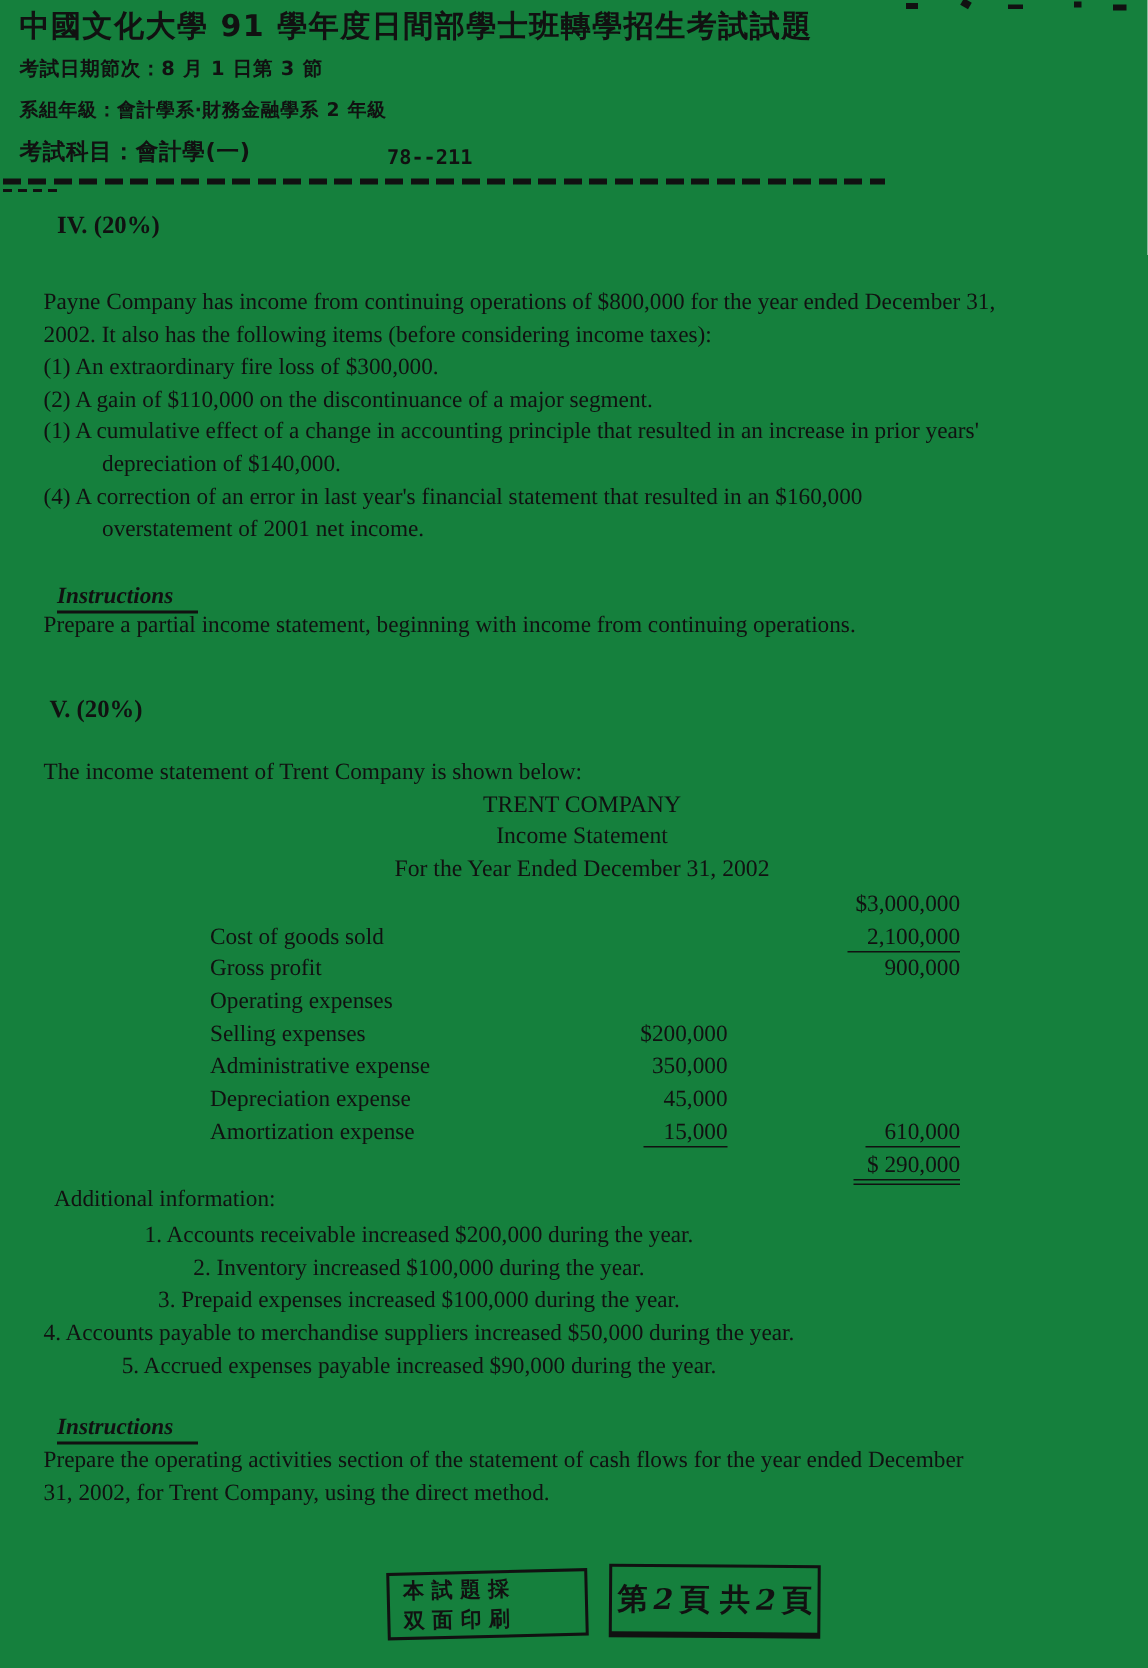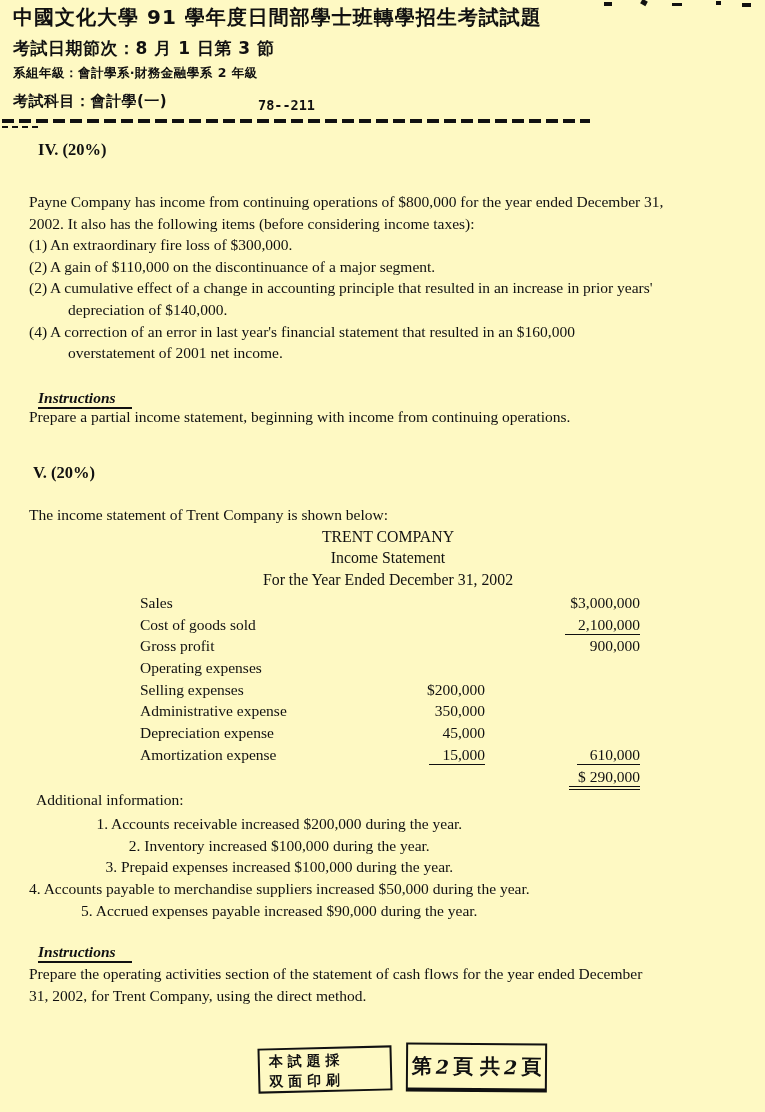--- a/index.html
+++ b/index.html
@@ -1,27 +1,27 @@
 <!DOCTYPE html>
 <html><head>
 <meta charset="utf-8">
 <style>
   * { margin:0; padding:0; box-sizing:border-box; }
   html,body { background:#e8e8e8; }
   .page {
     position:relative; width:765px; height:1112px; margin:0 auto;
-    background:#fef9c3; color:#111;
+    background:#15803d; color:#111;
     font-family:"Liberation Serif", serif; font-size:15.5px;
     overflow:hidden;
   }
   .abs { position:absolute; }
   
   .cjk { font-family:"DejaVu Sans", sans-serif; font-weight:bold; }
   .hdr-title  { left:13px; top:4px;  font-size:20px; letter-spacing:1px; }
-  .hdr-date   { left:13px; top:37px; font-size:17px; letter-spacing:.5px; }
+  .hdr-date   { left:13px; top:37px; font-size:13px; letter-spacing:.5px; }
   .hdr-dept   { left:13px; top:65px; font-size:12.5px; letter-spacing:.5px; }
   .hdr-subj   { left:13px; top:92px; font-size:15px; letter-spacing:.5px; }
   .hdr-code   { left:258px; top:97px; font-size:13.5px; font-weight:bold; font-family:"DejaVu Sans Mono", monospace; }
   .separator  { left:2px; top:119px; width:588px; height:4px;
                 background:repeating-linear-gradient(90deg,#111 0 12px,transparent 12px 17px); }
   .separator2 { left:2px; top:126px; width:40px; height:2px;
                 background:repeating-linear-gradient(90deg,#111 0 6px,transparent 6px 10px); }
   .speck { position:absolute; background:#111; }
   
   .sec-heading { font-weight:bold; font-size:16.5px; }
@@ -81,42 +81,41 @@
   <div class="abs hdr-code">78--211</div>
   <div class="abs separator"></div>
   <div class="abs separator2"></div>
 
   <div class="abs sec-heading s4h">IV. (20%)</div>
   <div class="abs para p4">
     <div class="pline">Payne Company has income from continuing operations of $800,000 for the year ended December 31,</div>
     <div class="pline">2002. It also has the following items (before considering income taxes):</div>
     <div class="pline">(1) An extraordinary fire loss of $300,000.</div>
     <div class="pline">(2) A gain of $110,000 on the discontinuance of a major segment.</div>
-    <div class="pline">(2) A cumulative effect of a change in accounting principle that resulted in an increase in prior years'</div>
+    <div class="pline">(1) A cumulative effect of a change in accounting principle that resulted in an increase in prior years'</div>
     <div class="pline indent">depreciation of $140,000.</div>
     <div class="pline">(4) A correction of an error in last year's financial statement that resulted in an $160,000</div>
     <div class="pline indent">overstatement of 2001 net income.</div>
   </div>
   <div class="abs instr-head ih1">
     <span class="iu">Instructions</span>
   </div>
   <div class="abs it1">Prepare a partial income statement, beginning with income from continuing operations.</div>
 
   <div class="abs sec-heading s5h">V. (20%)</div>
   <div class="abs intro5">The income statement of Trent Company is shown below:</div>
 
   <div class="abs stmt-head">
     <div>TRENT COMPANY</div>
     <div>Income Statement</div>
     <div>For the Year Ended December 31, 2002</div>
   </div>
 
   <div class="abs stmt-table">
     <div class="trow">
-      <span class="tlabel">Sales</span>
       <span class="c1"><span class="amt"></span></span>
       <span class="c2"><span class="amt">$3,000,000</span></span>
     </div>
     <div class="trow">
       <span class="tlabel">Cost of goods sold</span>
       <span class="c1"><span class="amt"></span></span>
       <span class="c2"><span class="amt ul">2,100,000</span></span>
     </div>
     <div class="trow">
       <span class="tlabel">Gross profit</span>

